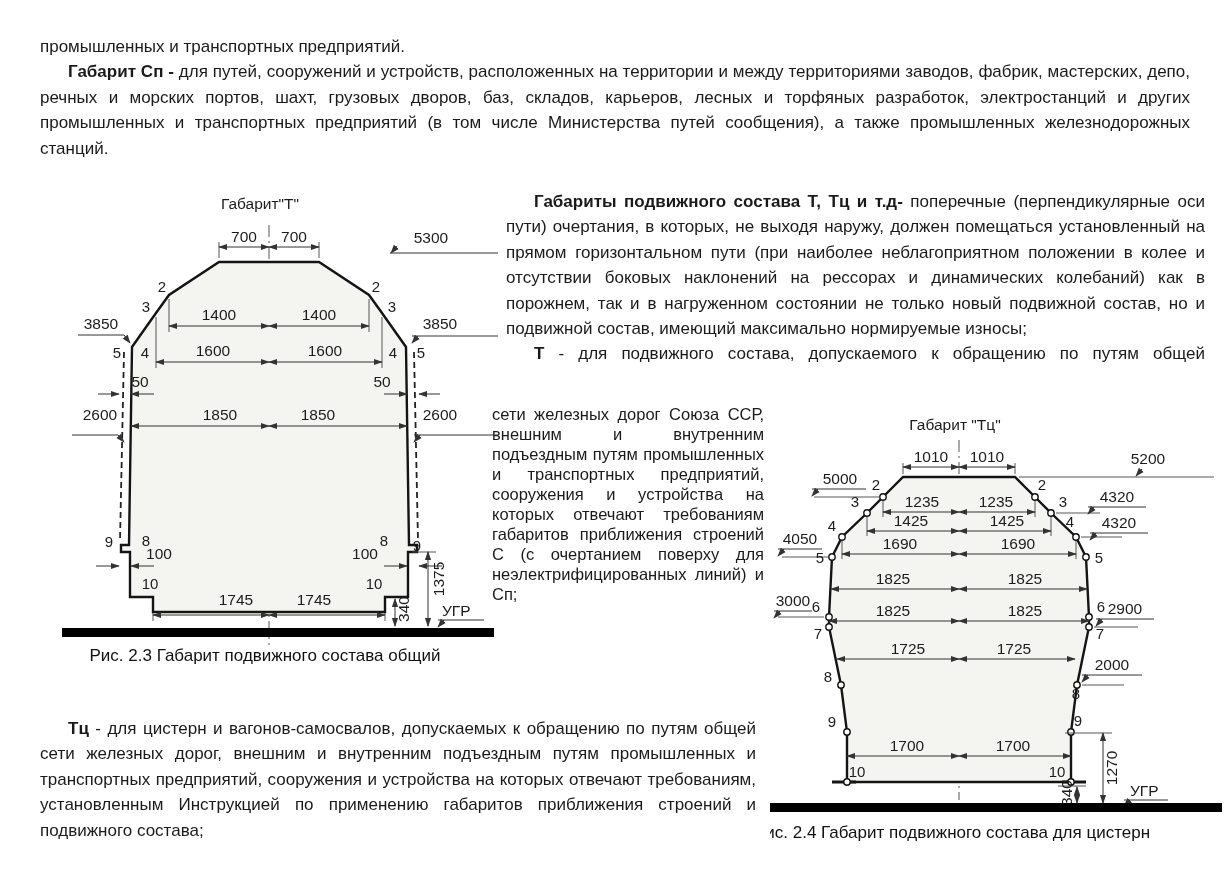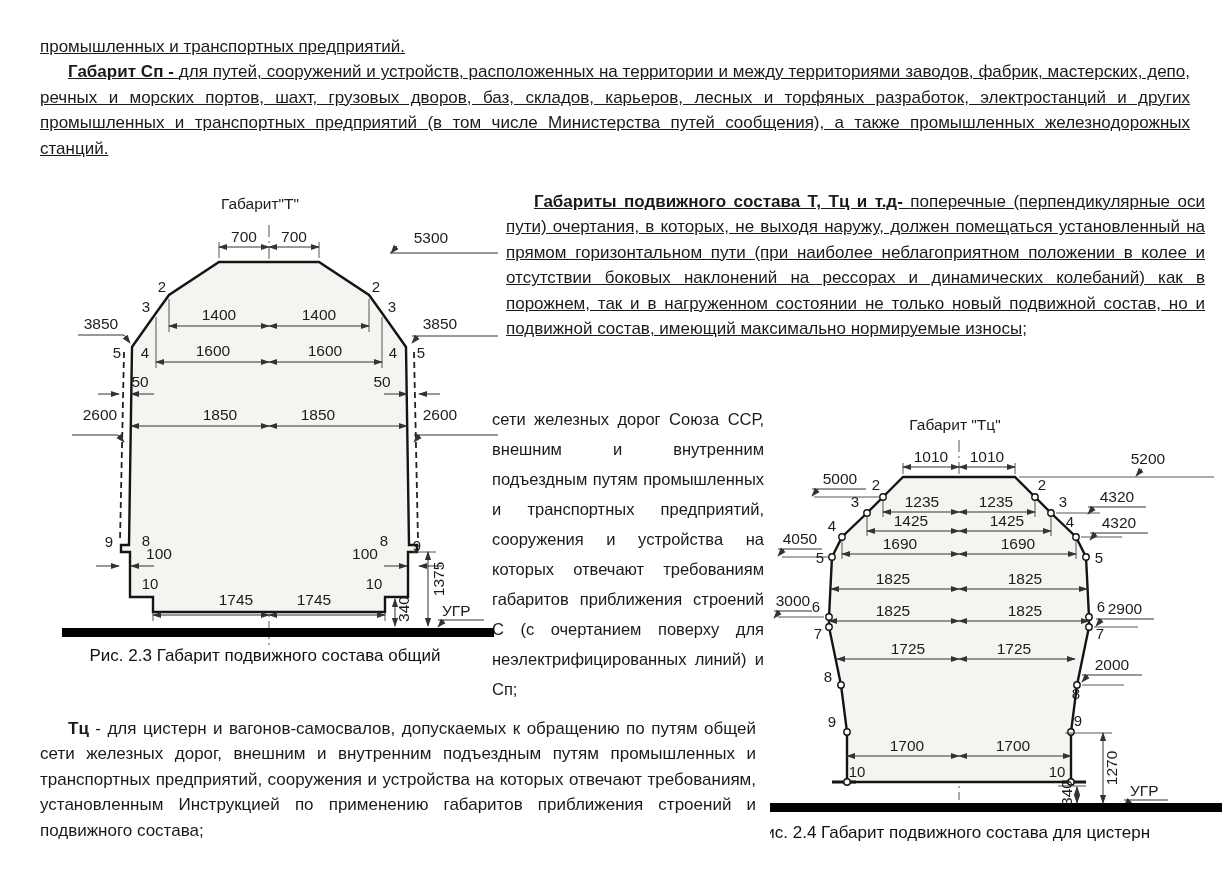--- a/index.html
+++ b/index.html
@@ -1,21 +1,21 @@
 <!DOCTYPE html>
 <html><head>
 <meta charset="utf-8">
 <style>
   html,body{margin:0;padding:0;}
   body{
     width:1228px;height:869px;background:#ffffff;
     font-family:"Liberation Sans", sans-serif;color:#1a1a1a;position:relative;overflow:hidden;
   }
   .abs{position:absolute;}
-  p{margin:0;text-decoration:underline;}
+  p{margin:0;}
   .txt{font-size:17px;line-height:25.4px;}
   .just{text-align:justify;}
   .ind{text-indent:28px;}
   .jlast{text-align-last:justify;}
   .lead{font-weight:bold;margin-top:15px;}
   svg text{font-family:"Liberation Sans", sans-serif;fill:#1c1c1c;}
   .dimtxt{font-size:15.5px;}
   .pttxt{font-size:15px;}
   .figtitle{font-size:15.5px;}
   .figcap{font-size:17px;fill:#111;}
@@ -31,23 +31,24 @@
 </head>
 <body>
 
 <div class="abs txt" style="left:40px;top:34px;width:1150px;">
   <p><span>промышленных и транспортных предприятий.</span></p>
   <p class="just ind"><span class="lead">Габарит Сп - </span><span>для путей, сооружений и устройств, расположенных на территории и между территориями заводов, фабрик, мастерских, депо, речных и морских портов, шахт, грузовых дворов, баз, складов, карьеров, лесных и торфяных разработок, электростанций и других промышленных и транспортных предприятий (в том числе Министерства путей сообщения), а также промышленных железнодорожных станций.</span></p>
 </div>
 
 <div class="abs txt" style="left:506px;top:189px;width:699px;">
   <p class="just ind"><span class="lead">Габариты подвижного состава  Т, Тц и т.д- </span><span>поперечные (перпендикулярные оси пути) очертания, в которых, не выходя наружу, должен помещаться установленный на прямом горизонтальном пути (при наиболее неблагоприятном положении в колее и отсутствии боковых наклонений на рессорах и динамических колебаний) как в порожнем, так и в нагруженном состоянии не только новый подвижной состав, но и подвижной состав, имеющий максимально нормируемые износы;</span></p>
-</div>
-
-<div class="abs just" style="left:492px;top:404px;width:272px;font-size:16.5px;line-height:30px;">
+  <p class="just ind jlast"><span class="lead">Т</span><span> - для подвижного состава, допускаемого к обращению по путям общей</span></p>
+</div>
+
+<div class="abs just" style="left:492px;top:404px;width:272px;font-size:16.5px;line-height:20px;">
   <span>сети железных дорог Союза ССР, внешним и внутренним подъездным путям промышленных и транспортных предприятий, сооружения и устройства на которых отвечают требованиям габаритов приближения строений С (с очертанием поверху для неэлектрифицированных линий) и Сп;</span>
 </div>
 
 <div class="abs txt just ind" style="left:40px;top:716px;width:716px;">
   <span class="lead">Тц</span><span> - для цистерн и вагонов-самосвалов, допускаемых к обращению по путям общей сети железных дорог, внешним и внутренним подъездным путям промышленных и транспортных предприятий, сооружения и устройства на которых отвечают требованиям, установленным Инструкцией по применению габаритов приближения строений и подвижного состава;</span>
 </div>
 
 <div class="abs" style="left:60px;top:195px;width:440px;height:480px;">
 <svg width="440" height="480" viewBox="0 0 440 480">
   <defs>

